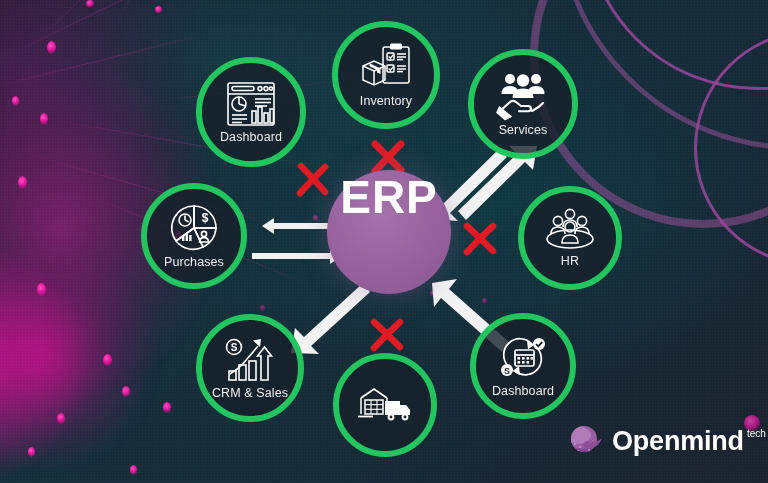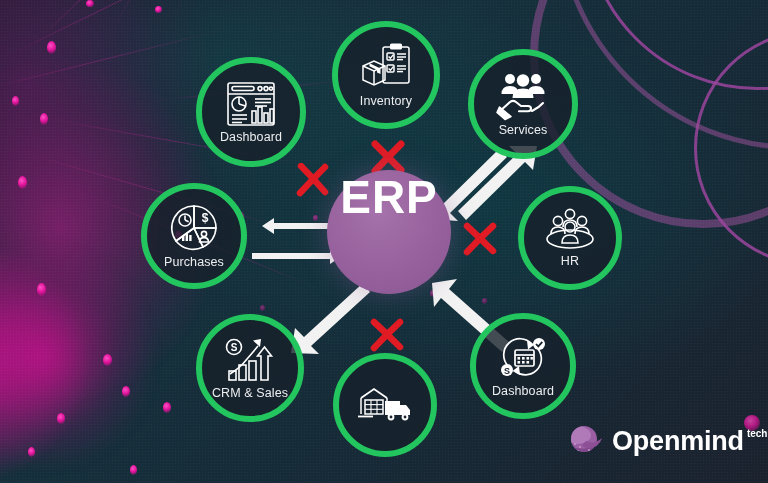--- a/index.html
+++ b/index.html
@@ -126,21 +126,21 @@
   .logo .mark { width: 34px; height: 34px; margin-right: 9px; }
   .logo .wordmark {
     color: #ffffff;
     font-size: 27px;
     font-weight: bold;
     letter-spacing: -0.2px;
   }
   .logo .sup {
     color: #ffffff;
     font-size: 10px;
-    font-weight: bold;
+    font-weight: normal;
     align-self: flex-start;
     margin-top: 4px;
     margin-left: 3px;
   }
 </style>
 </head>
 <body>
 
 <div id="stage">
 

